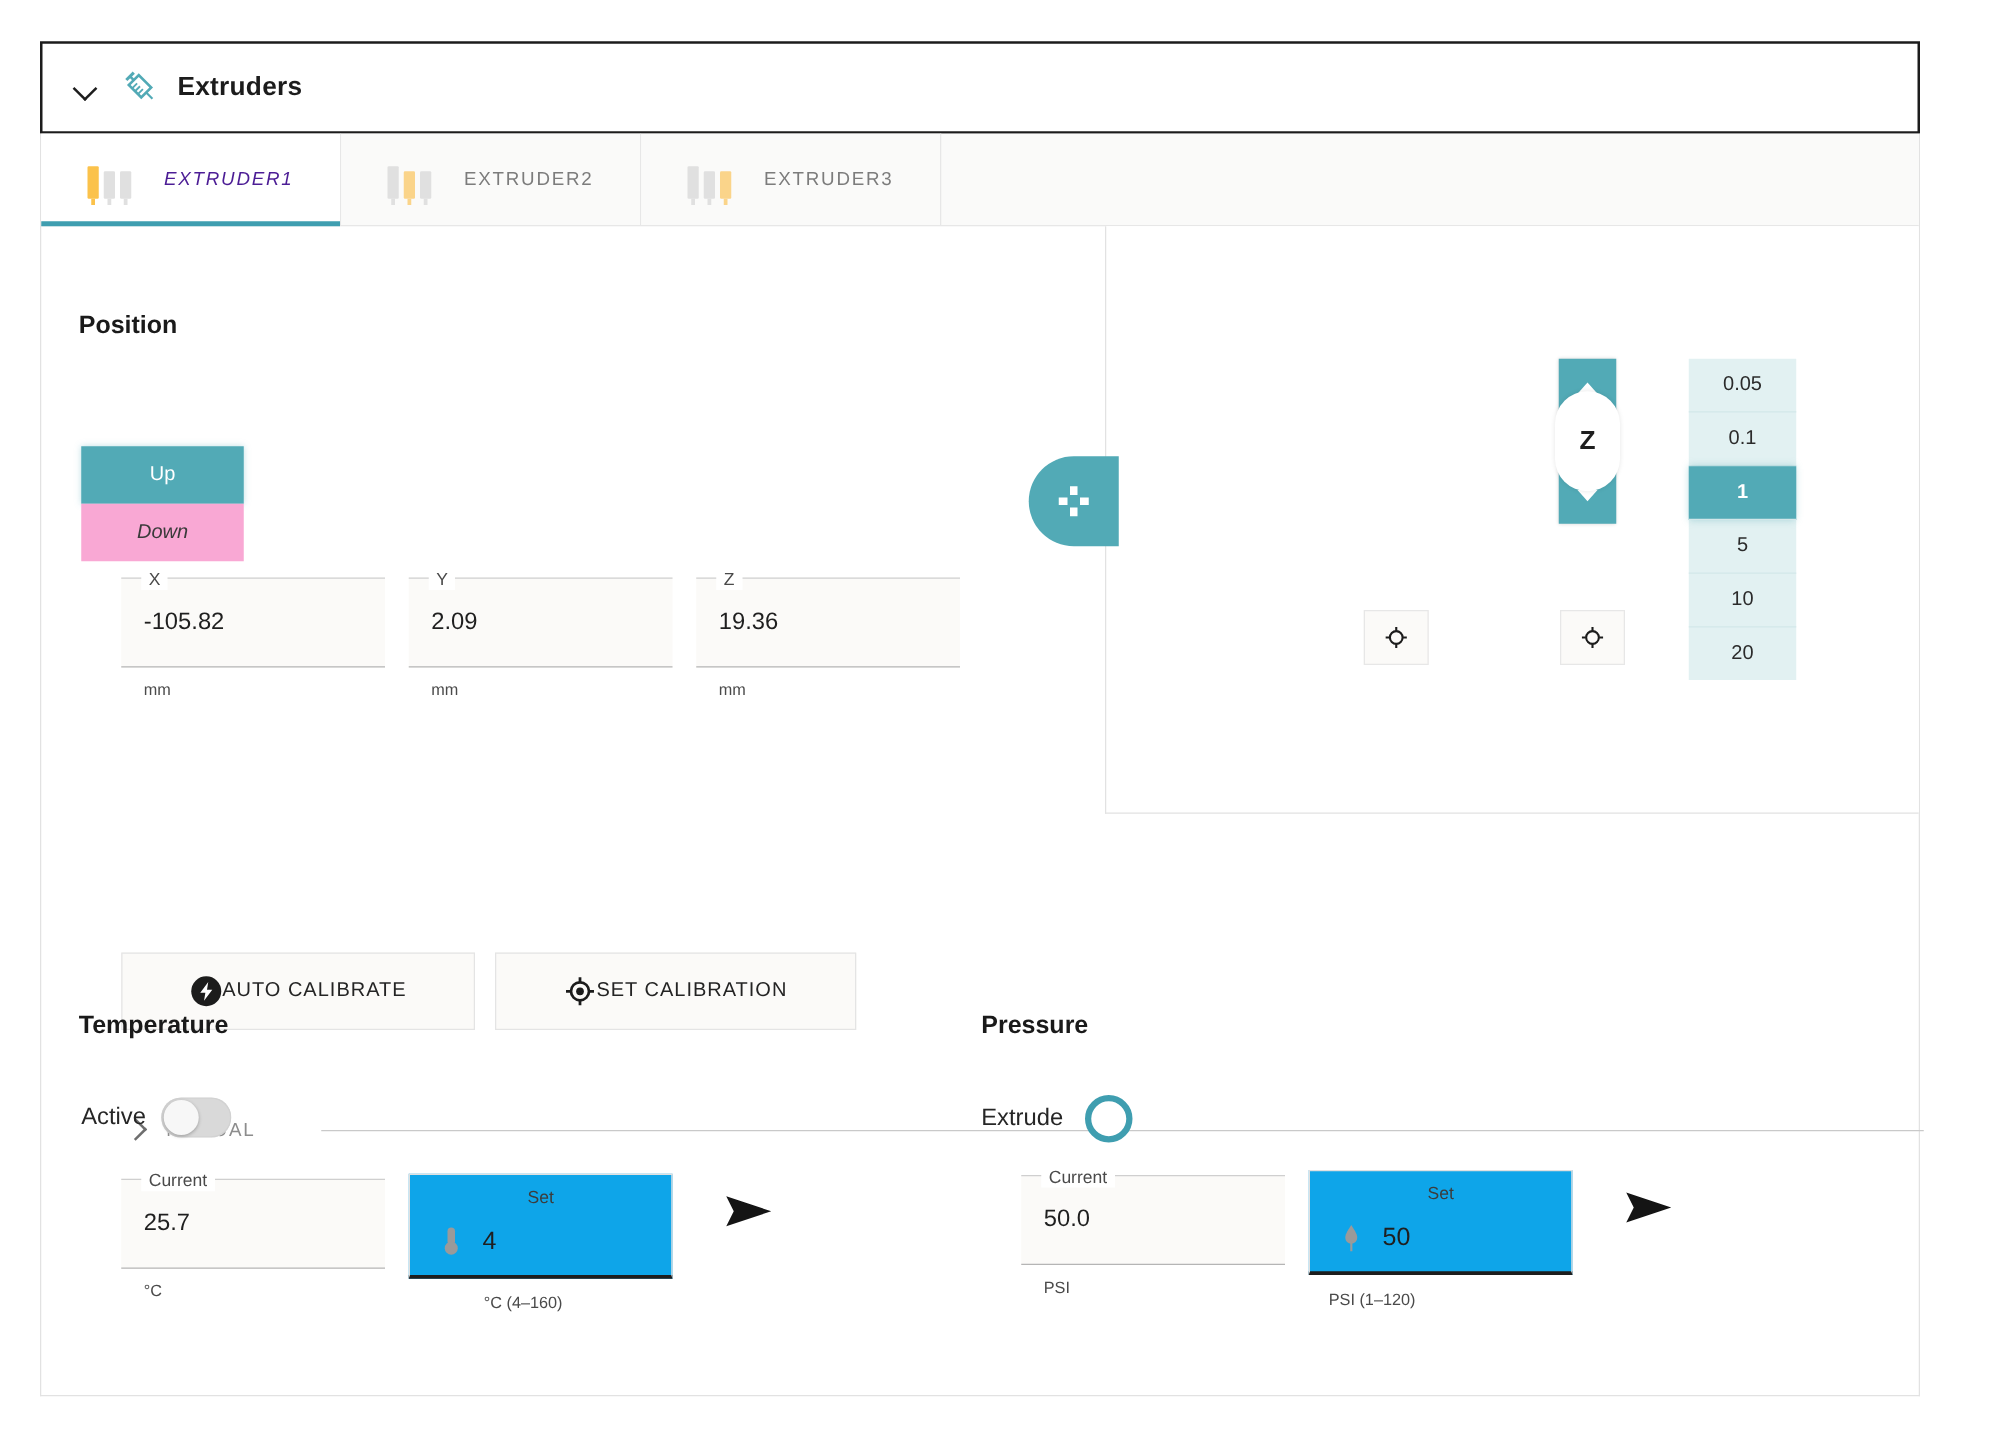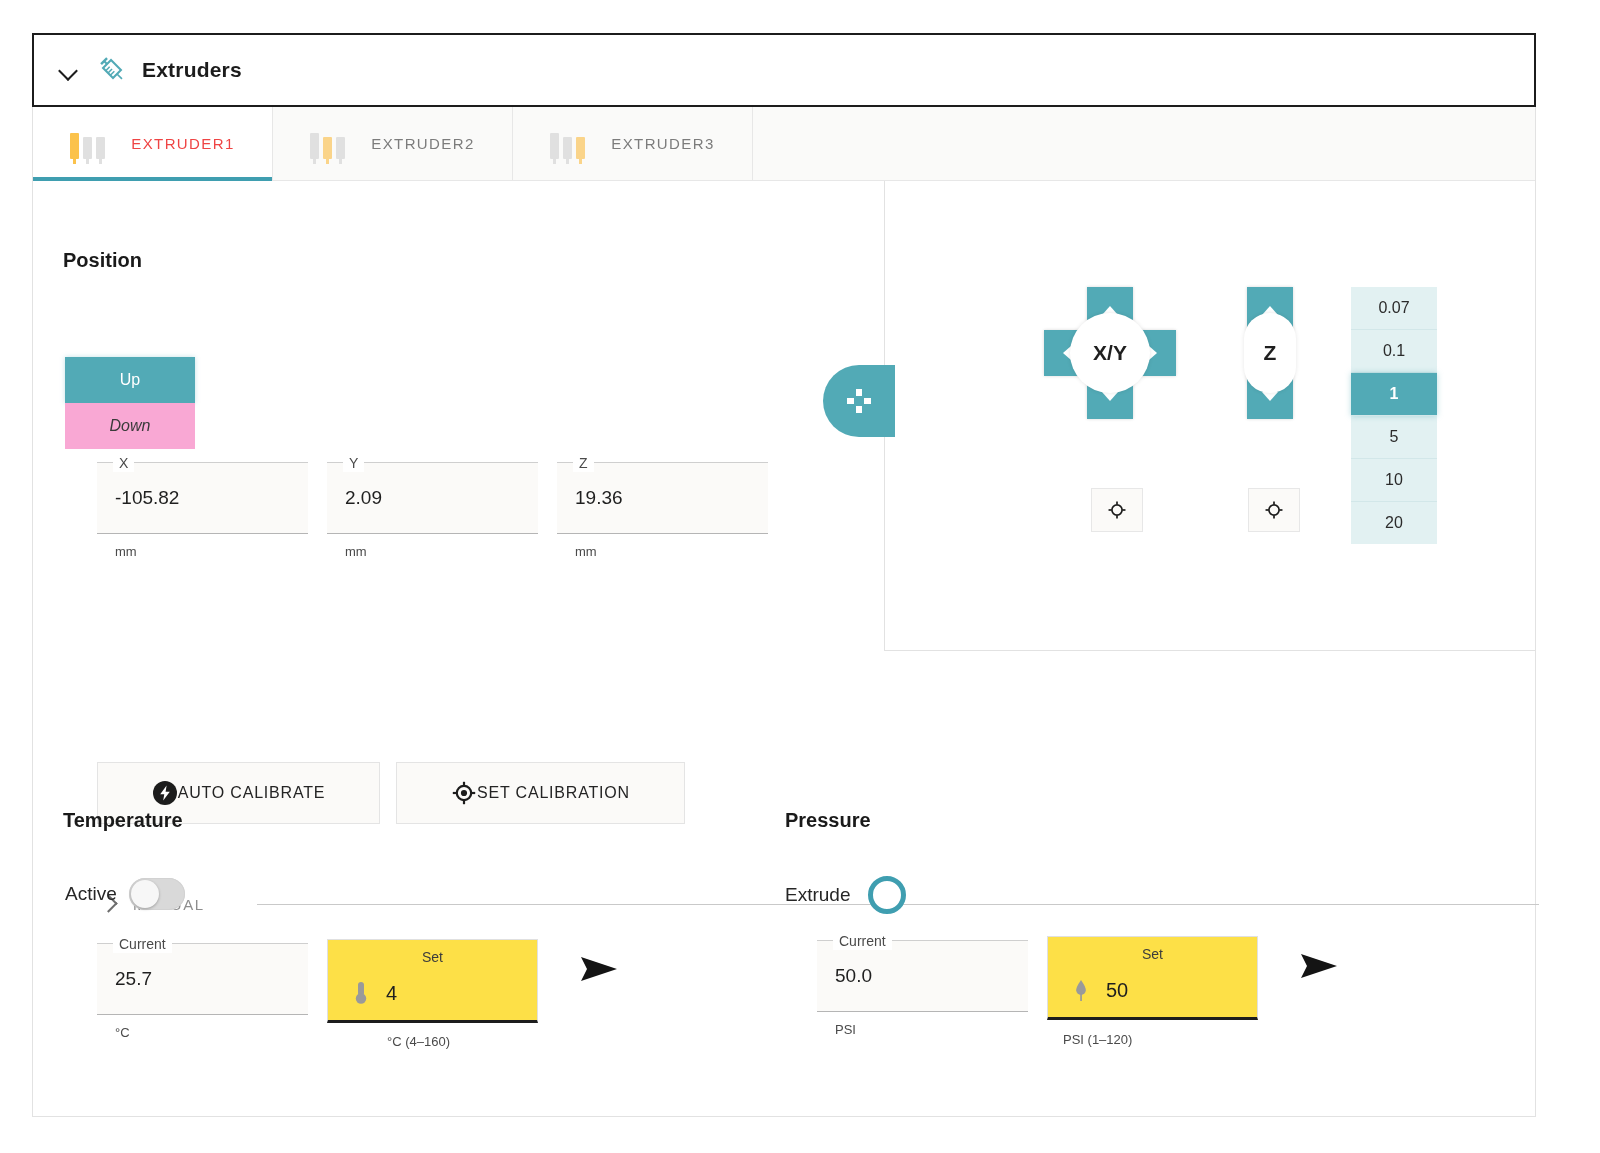--- a/index.html
+++ b/index.html
@@ -39,21 +39,21 @@
   .tab{
     width:240px;height:73px;display:flex;align-items:center;justify-content:center;gap:26px;
     border-right:1px solid #e7e7e7;box-sizing:border-box;cursor:pointer;position:relative;
     background:#fafaf9;
   }
   .tab.active{background:#ffffff;}
   .tab.active::after{
     content:"";position:absolute;left:0;right:0;bottom:-1px;height:4px;background:#3f9eb0;
   }
   .tab-label{font-size:15px;letter-spacing:1.4px;color:#7c7c7c;}
-  .tab.active .tab-label{color:#ef4444;}
+  .tab.active .tab-label{color:#4c1d95;font-style:italic;}
   .ext-ic{display:flex;align-items:flex-end;gap:4px;height:30px;}
   .ext-ic i{display:block;width:9px;background:#e0e0e0;border-radius:1px;position:relative;}
   .ext-ic i.b1{height:26px;}
   .ext-ic i.b2{height:22px;}
   .ext-ic i.b3{height:22px;}
   .ext-ic i::after{content:"";position:absolute;left:3px;top:100%;width:3px;height:5px;background:inherit;}
   .ext-ic i.on{background:#fbc24b;}
   .tab:not(.active) .ext-ic i.on{background:#fad48a;}
 
   
@@ -124,21 +124,21 @@
   .switch .knob{position:absolute;left:2px;top:2px;width:28px;height:28px;border-radius:50%;
                 background:#f7f7f7;box-shadow:0 1px 3px rgba(0,0,0,.28);}
   .ring{width:38px;height:38px;border-radius:50%;border:5px solid #3f9eb0;box-sizing:border-box;cursor:pointer;background:#fff;}
 
   #field-tcur{left:64px;top:762px;width:211px;}
   #field-pcur{left:784px;top:759px;width:211px;}
   #field-tcur .fbox,#field-pcur .fbox{height:72px;}
 
   .setbox{
     position:absolute;box-sizing:border-box;width:211px;height:84px;
-    background:#fde047;border:1px solid #e0e0e0;border-bottom:3px solid #1d1d1d;
+    background:#0ea5e9;border:1px solid #e0e0e0;border-bottom:3px solid #1d1d1d;
   }
   .setbox .slabel{position:absolute;top:9px;left:0;right:0;text-align:center;font-size:14px;color:#3c3c3c;}
   .setbox .srow{position:absolute;top:40px;left:0;right:0;display:flex;align-items:center;gap:16px;padding-left:24px;}
   .setbox .sval{font-size:20px;color:#1f1f1f;}
   .setunit{position:absolute;font-size:13px;color:#4a4a4a;}
   #set-temp{left:294px;top:758px;}
   #set-pres{left:1014px;top:755px;}
   #unit-temp{left:310px;top:853px;margin-left:44px;}
   #unit-pres{left:1030px;top:851px;}
 
@@ -375,35 +375,20 @@
 
         <div class="jog-handle">
           <svg width="30" height="30" viewBox="0 0 30 30">
             <rect x="12" y="3" width="6" height="7" fill="#ffffff"></rect>
             <rect x="12" y="20" width="6" height="7" fill="#ffffff"></rect>
             <rect x="3" y="12" width="7" height="6" fill="#ffffff"></rect>
             <rect x="20" y="12" width="7" height="6" fill="#ffffff"></rect>
           </svg>
         </div>
 
-        <div class="dpad">
-          <div class="dbtn up">
-              <span class="tri u"></span>
-            </div>
-          <div class="dbtn down">
-              <span class="tri d"></span>
-            </div>
-          <div class="dbtn left">
-              <span class="tri l"></span>
-            </div>
-          <div class="dbtn right">
-              <span class="tri r"></span>
-            </div>
-          <div class="dcenter">X/Y</div>
-        </div>
 
         <div class="zpad">
           <div class="dbtn up">
               <span class="tri u"></span>
             </div>
           <div class="dbtn down">
               <span class="tri d"></span>
             </div>
           <div class="zcenter">Z</div>
         </div>
@@ -421,21 +406,21 @@
           <svg width="22" height="22" viewBox="0 0 26 26">
             <circle cx="13" cy="13" r="6" fill="none" stroke="#1c1c1c" stroke-width="2"></circle>
             <line x1="13" y1="3" x2="13" y2="6.6" stroke="#1c1c1c" stroke-width="2"></line>
             <line x1="13" y1="19.4" x2="13" y2="23" stroke="#1c1c1c" stroke-width="2"></line>
             <line x1="3" y1="13" x2="6.6" y2="13" stroke="#1c1c1c" stroke-width="2"></line>
             <line x1="19.4" y1="13" x2="23" y2="13" stroke="#1c1c1c" stroke-width="2"></line>
           </svg>
         </div>
 
         <div class="steps">
-          <div class="step">0.07</div>
+          <div class="step">0.05</div>
           <div class="step">0.1</div>
           <div class="step sel">1</div>
           <div class="step">5</div>
           <div class="step">10</div>
           <div class="step">20</div>
         </div>
 
       </div>
 
     </div>

